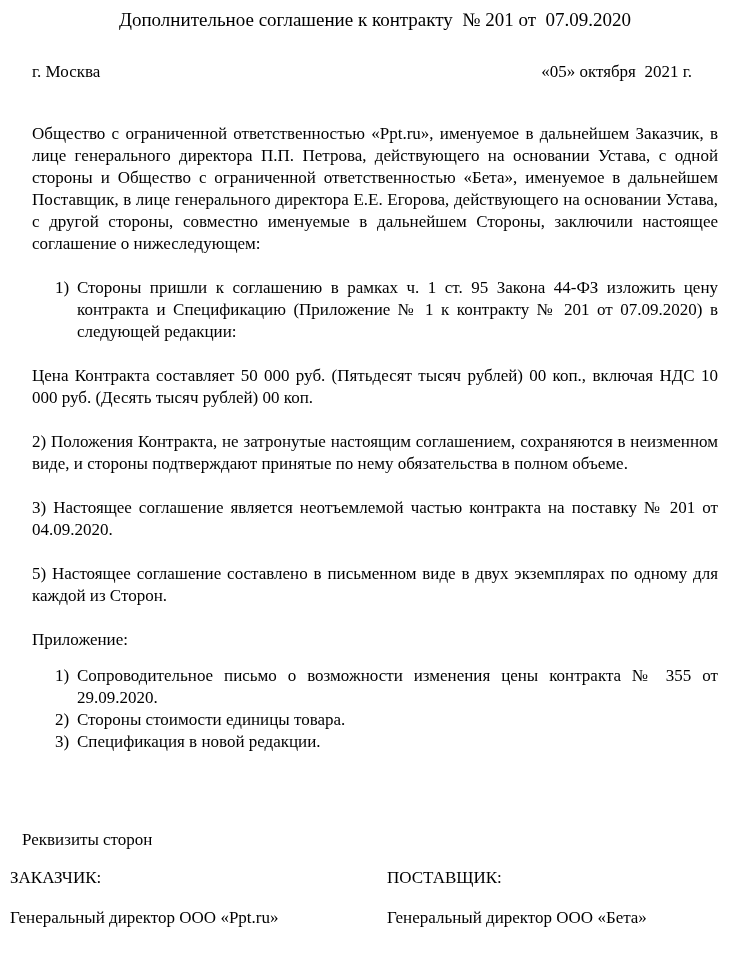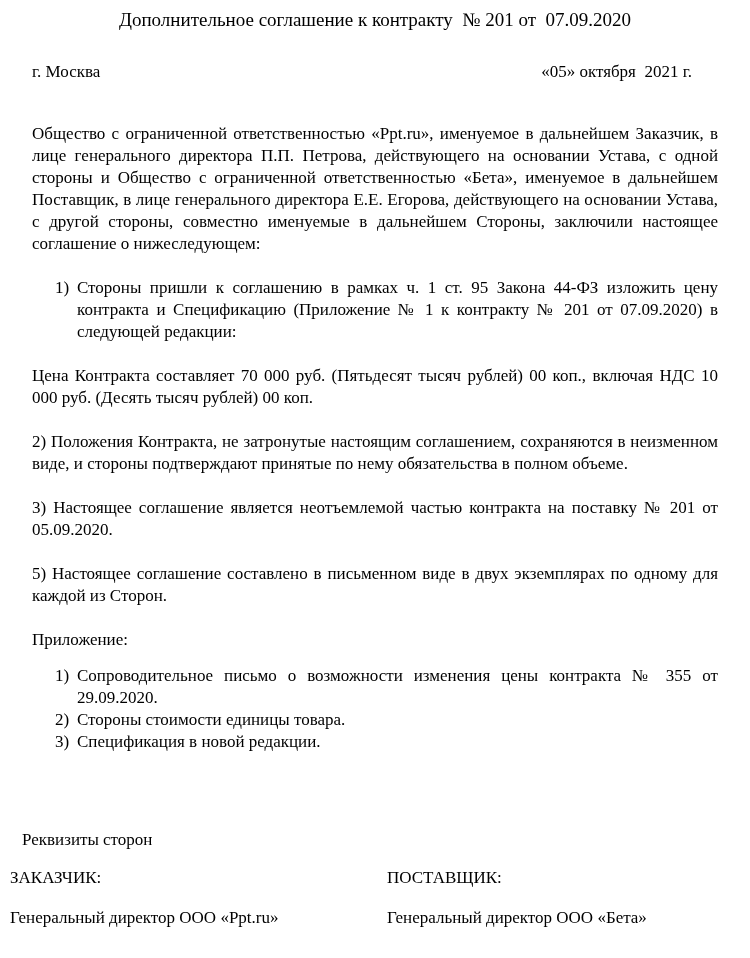--- a/index.html
+++ b/index.html
@@ -74,25 +74,25 @@
     <span class="pre date">«05» октября  2021 г.</span>
   </div>
 
   <p class="para preamble">Общество с ограниченной ответственностью «Ppt.ru», именуемое в дальнейшем Заказчик, в лице генерального директора П.П. Петрова, действующего на основании Устава, с одной стороны и Общество с ограниченной ответственностью «Бета», именуемое в дальнейшем Поставщик, в лице генерального директора Е.Е. Егорова, действующего на основании Устава, с другой стороны, совместно именуемые в дальнейшем Стороны, заключили настоящее соглашение о нижеследующем:</p>
 
   <div class="li clause-list">
     <span class="li-marker">1)</span>
     <span class="li-text">Стороны пришли к соглашению  в рамках  ч. 1 ст. 95 Закона 44-ФЗ  изложить цену контракта и Спецификацию (Приложение № 1 к контракту № 201 от 07.09.2020) в следующей редакции:</span>
   </div>
 
-  <p class="para">Цена Контракта  составляет 70 000 руб. (Пятьдесят тысяч рублей) 00 коп., включая НДС 10 000 руб. (Десять тысяч рублей) 00 коп.</p>
+  <p class="para">Цена Контракта  составляет 50 000 руб. (Пятьдесят тысяч рублей) 00 коп., включая НДС 10 000 руб. (Десять тысяч рублей) 00 коп.</p>
 
   <p class="para">2) Положения Контракта, не затронутые настоящим соглашением, сохраняются в неизменном виде, и стороны подтверждают принятые по нему обязательства в полном объеме.</p>
 
-  <p class="para">3) Настоящее соглашение является неотъемлемой частью контракта на поставку № 201 от 05.09.2020.</p>
+  <p class="para">3) Настоящее соглашение является неотъемлемой частью контракта на поставку № 201 от 04.09.2020.</p>
 
 
   <p class="para">5) Настоящее соглашение составлено в письменном виде в двух экземплярах по одному для каждой из Сторон.</p>
 
   <p class="para appendix-heading">Приложение:</p>
 
   <div class="appendix-list">
     <div class="li">
       <span class="li-marker">1)</span>
       <span class="li-text">Сопроводительное письмо о возможности изменения цены контракта № 355 от 29.09.2020.</span>

